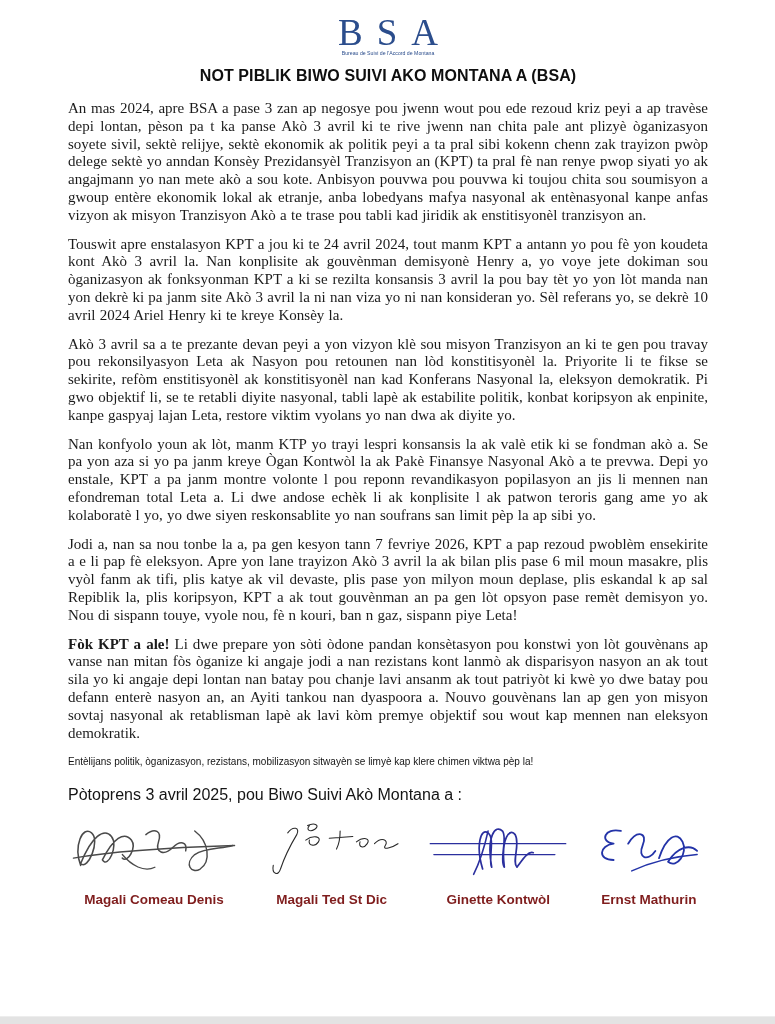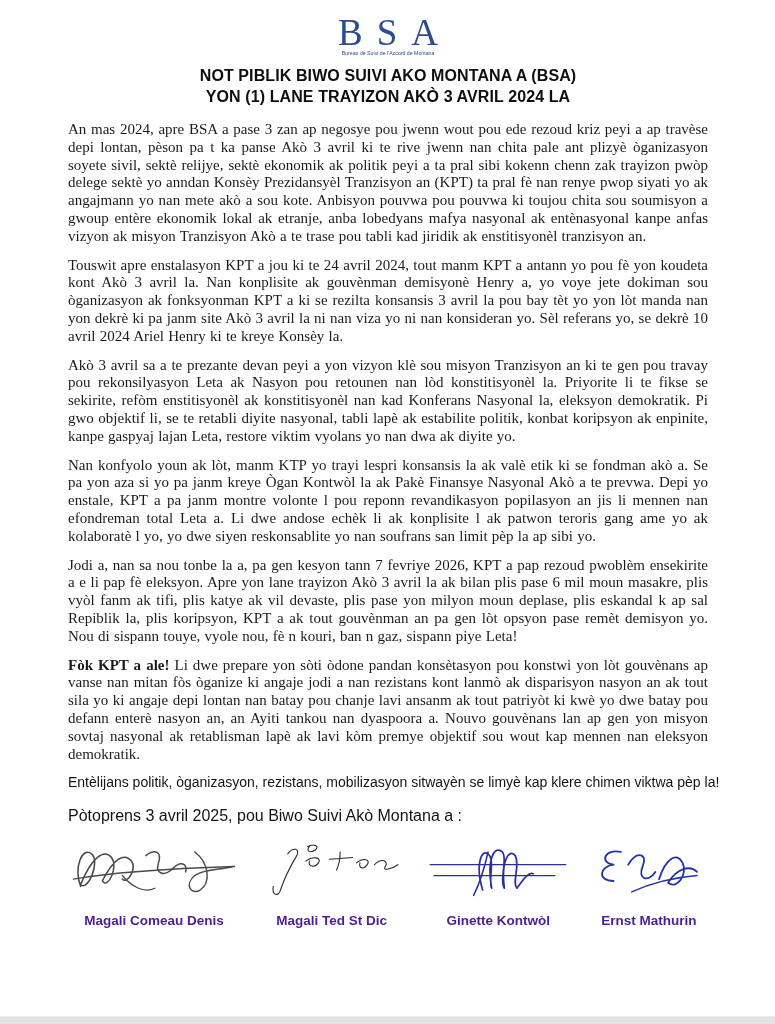--- a/index.html
+++ b/index.html
@@ -29,36 +29,36 @@
   }
 
   
   .body-text p {
     text-align: justify; font-size: 15px; line-height: 17.8px;
     margin: 0 0 11px 0; word-spacing: 0.5px;
   }
   .body-text p b { font-weight: 700; }
 
   .closing {
-    font-family: "Liberation Sans", sans-serif; font-size: 14px;
+    font-family: "Liberation Sans", sans-serif; font-size: 10px;
     line-height: 17px; white-space: nowrap; margin: 4px 0 16px 0; color: #141414;
   }
   .dateline {
     font-family: "Liberation Sans", sans-serif; font-size: 16px;
     margin: 0 0 14px 0; color: #141414;
   }
 
   
   .sig-row { display: flex; justify-content: space-between; align-items: flex-end; margin-top: 6px; }
   .sig-col { display: flex; flex-direction: column; align-items: center; }
   .sig-art { height: 64px; display: flex; align-items: center; justify-content: center; }
   .sig-art svg { display: block; }
   .sig-name {
     font-family: "Liberation Sans", sans-serif; font-weight: 700;
-    font-size: 13.5px; color: #4c1d95; margin-top: 10px; white-space: nowrap;
+    font-size: 13.5px; color: #7f1d1d; margin-top: 10px; white-space: nowrap;
   }
   .stroke { fill: none; stroke-linecap: round; stroke-linejoin: round; }
   .ink-dark { stroke: #4a4a4a; }
   .ink-thin { stroke: #2a2a2a; }
   .ink-blue { stroke: #2b2f9e; }
   .ink-blue2 { stroke: #2333a8; }
 
   .bottom-edge {
     position: absolute; left: 0; bottom: 0; width: 775px; height: 8px;
     background: #e3e3e3; border-top: 1px solid #ededed;
@@ -69,21 +69,20 @@
 
 <div class="page">
 
   <div class="logo-wrap">
     <div class="logo-text">BSA</div>
     <div class="logo-tagline">Bureau de Suivi de l'Accord de Montana</div>
   </div>
 
   <div class="title">
     <div>NOT PIBLIK BIWO SUIVI AKO MONTANA A (BSA)</div>
-    <div>YON (1) LANE TRAYIZON AKÒ 3 AVRIL 2024 LA</div>
   </div>
 
   <div class="body-text">
     <p><b></b><span>An mas 2024, apre BSA a pase 3 zan ap negosye pou jwenn wout pou ede rezoud kriz peyi a ap travèse depi lontan, pèson pa t ka panse Akò 3 avril ki te rive jwenn nan chita pale ant plizyè òganizasyon soyete sivil, sektè relijye, sektè ekonomik ak politik peyi a ta pral sibi kokenn chenn zak trayizon pwòp delege sektè yo anndan Konsèy Prezidansyèl Tranzisyon an (KPT) ta pral fè nan renye pwop siyati yo ak angajmann yo nan mete akò a sou kote. Anbisyon pouvwa pou pouvwa ki toujou chita sou soumisyon a gwoup entère ekonomik lokal ak etranje, anba lobedyans mafya nasyonal ak entènasyonal kanpe anfas vizyon ak misyon Tranzisyon Akò a te trase pou tabli kad jiridik ak enstitisyonèl tranzisyon an.</span></p>
     <p><b></b><span>Touswit apre enstalasyon KPT a jou ki te 24 avril 2024, tout manm KPT a antann yo pou fè yon koudeta kont Akò 3 avril la. Nan konplisite ak gouvènman demisyonè Henry a, yo voye jete dokiman sou òganizasyon ak fonksyonman KPT a ki se rezilta konsansis 3 avril la pou bay tèt yo yon lòt manda nan yon dekrè ki pa janm site Akò 3 avril la ni nan viza yo ni nan konsideran yo. Sèl referans yo, se dekrè 10 avril 2024 Ariel Henry ki te kreye Konsèy la.</span></p>
     <p><b></b><span>Akò 3 avril sa a te prezante devan peyi a yon vizyon klè sou misyon Tranzisyon an ki te gen pou travay pou rekonsilyasyon Leta ak Nasyon pou retounen nan lòd konstitisyonèl la. Priyorite li te fikse se sekirite, refòm enstitisyonèl ak konstitisyonèl nan kad Konferans Nasyonal la, eleksyon demokratik. Pi gwo objektif li, se te retabli diyite nasyonal, tabli lapè ak estabilite politik, konbat koripsyon ak enpinite, kanpe gaspyaj lajan Leta, restore viktim vyolans yo nan dwa ak diyite yo.</span></p>
     <p><b></b><span>Nan konfyolo youn ak lòt, manm KTP yo trayi lespri konsansis la ak valè etik ki se fondman akò a. Se pa yon aza si yo pa janm kreye Ògan Kontwòl la ak Pakè Finansye Nasyonal Akò a te prevwa. Depi yo enstale, KPT a pa janm montre volonte l pou reponn revandikasyon popilasyon an jis li mennen nan efondreman total Leta a. Li dwe andose echèk li ak konplisite l ak patwon teroris gang ame yo ak kolaboratè l yo, yo dwe siyen reskonsablite yo nan soufrans san limit pèp la ap sibi yo.</span></p>
     <p><b></b><span>Jodi a, nan sa nou tonbe la a, pa gen kesyon tann 7 fevriye 2026, KPT a pap rezoud pwoblèm ensekirite a e li pap fè eleksyon. Apre yon lane trayizon Akò 3 avril la ak bilan plis pase 6 mil moun masakre, plis vyòl fanm ak tifi, plis katye ak vil devaste, plis pase yon milyon moun deplase, plis eskandal k ap sal Repiblik la, plis koripsyon, KPT a ak tout gouvènman an pa gen lòt opsyon pase remèt demisyon yo. Nou di sispann touye, vyole nou, fè n kouri, ban n gaz, sispann piye Leta!</span></p>
     <p><b>Fòk KPT a ale! </b><span>Li dwe prepare yon sòti òdone pandan konsètasyon pou konstwi yon lòt gouvènans ap vanse nan mitan fòs òganize ki angaje jodi a nan rezistans kont lanmò ak disparisyon nasyon an ak tout sila yo ki angaje depi lontan nan batay pou chanje lavi ansanm ak tout patriyòt ki kwè yo dwe batay pou defann enterè nasyon an, an Ayiti tankou nan dyaspoora a. Nouvo gouvènans lan ap gen yon misyon sovtaj nasyonal ak retablisman lapè ak lavi kòm premye objektif sou wout kap mennen nan eleksyon demokratik.</span></p>
   </div>

